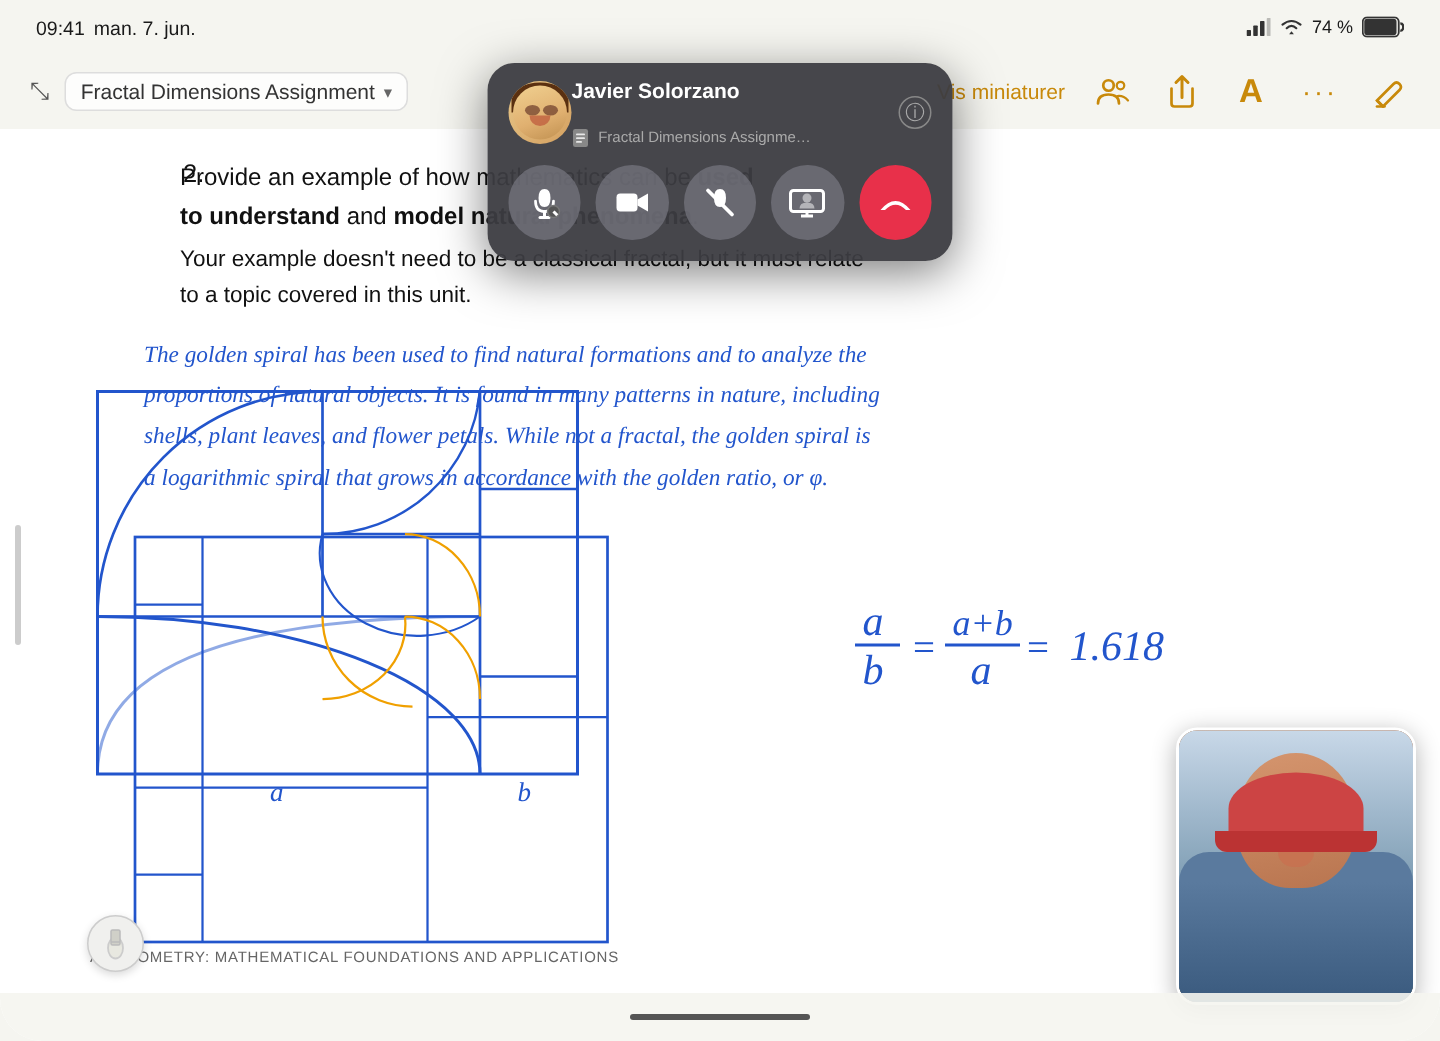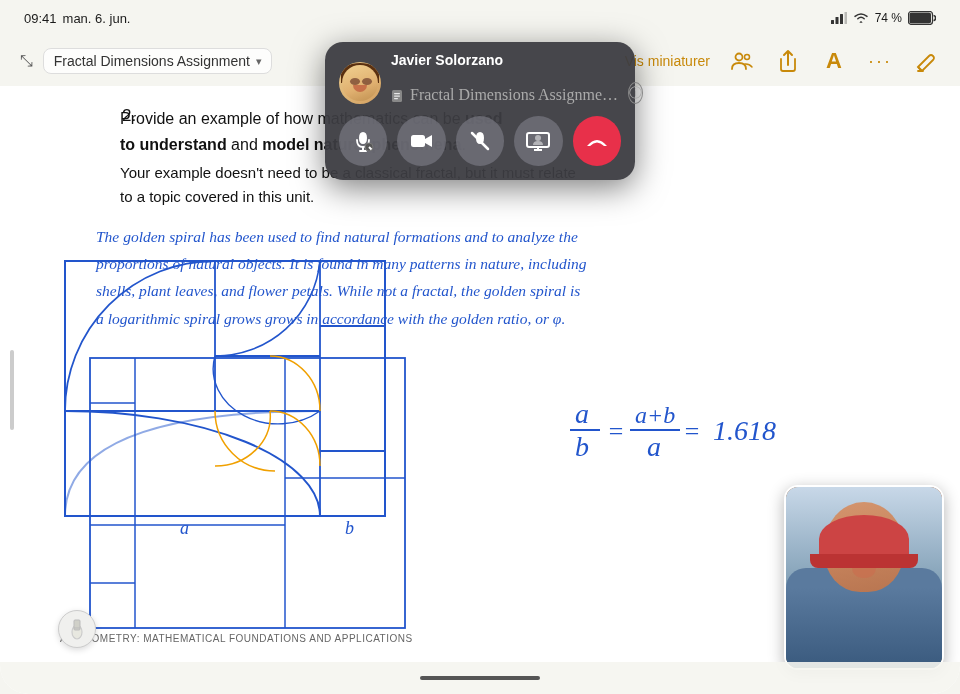--- a/index.html
+++ b/index.html
@@ -272,22 +272,21 @@
       width: 310px;
       background: rgba(60, 60, 65, 0.95);
       border-radius: 18px;
       padding: 10px 14px 14px 14px;
       z-index: 200;
       box-shadow: 0 8px 32px rgba(0,0,0,0.5);
     }
 
     .ft-header {
       display: flex;
-      align-items: flex-end;
-      gap: 10px;
+      align-items: center;
       margin-bottom: 12px;
     }
 
     .ft-avatar {
       width: 42px;
       height: 42px;
       border-radius: 50%;
       background: linear-gradient(135deg, #e8c88a, #d4a060);
       flex-shrink: 0;
       display: flex;
@@ -319,27 +318,26 @@
       flex: 1;
     }
 
     .ft-name {
       font-size: 14px;
       font-weight: 600;
       color: #fff;
     }
 
     .ft-doc {
-      font-size: 16px;
+      font-size: 10px;
       color: #aaa;
       margin-top: 18px;
       white-space: nowrap;
       overflow: hidden;
       text-overflow: ellipsis;
-      font-family: Liberation Serif, serif;
     }
 
     .ft-info-icon {
       width: 22px;
       height: 22px;
       border-radius: 50%;
       border: 1.5px solid #888;
       display: flex;
       align-items: center;
       justify-content: center;
@@ -431,21 +429,21 @@
       font-size: 16px;
       color: #555;
     }
   </style>
 </head>
 <body>
 
 <div class="status-bar">
   <div class="status-left">
     <span>09:41</span>
-    <span>man. 6. jun.</span>
+    <span>man. 7. jun.</span>
   </div>
   <div class="status-right">
     <svg width="16" height="12" viewBox="0 0 16 12">
       <rect x="0" y="8" width="3" height="4" rx="0.5" fill="#333"></rect>
       <rect x="4.5" y="5" width="3" height="7" rx="0.5" fill="#333"></rect>
       <rect x="9" y="2" width="3" height="10" rx="0.5" fill="#333"></rect>
       <rect x="13.5" y="0" width="3" height="12" rx="0.5" fill="#333" opacity="0.3"></rect>
     </svg>
     <svg width="16" height="12" viewBox="0 0 20 14">
       <path d="M10 10.5 L12 13 L10 13 L8 13 Z" fill="#333"></path>
@@ -510,21 +508,21 @@
       <div class="question-sub">
         Your example doesn't need to be a classical fractal, but it must relate<br>
         to a topic covered in this unit.
       </div>
     </div>
 
     <div class="handwritten-text">
       The golden spiral has been used to find natural formations and to analyze the<br>
       proportions of natural objects. It is found in many patterns in nature, including<br>
       shells, plant leaves, and flower petals. While not a fractal, the golden spiral is<br>
-      a logarithmic spiral <span>grows</span> grows in accordance with the golden ratio, or φ.
+      a logarithmic spiral <span>that</span> grows in accordance with the golden ratio, or φ.
     </div>
 
     <div class="diagram-area">
 
       <div class="spiral-diagram">
         <svg width="360" height="290" viewBox="0 0 360 290">
 
           <rect x="10" y="10" width="315" height="270" fill="none" stroke="#2255cc" stroke-width="1.8"></rect>
 
           <line x1="205" y1="10" x2="205" y2="280" stroke="#2255cc" stroke-width="1.5"></line>

